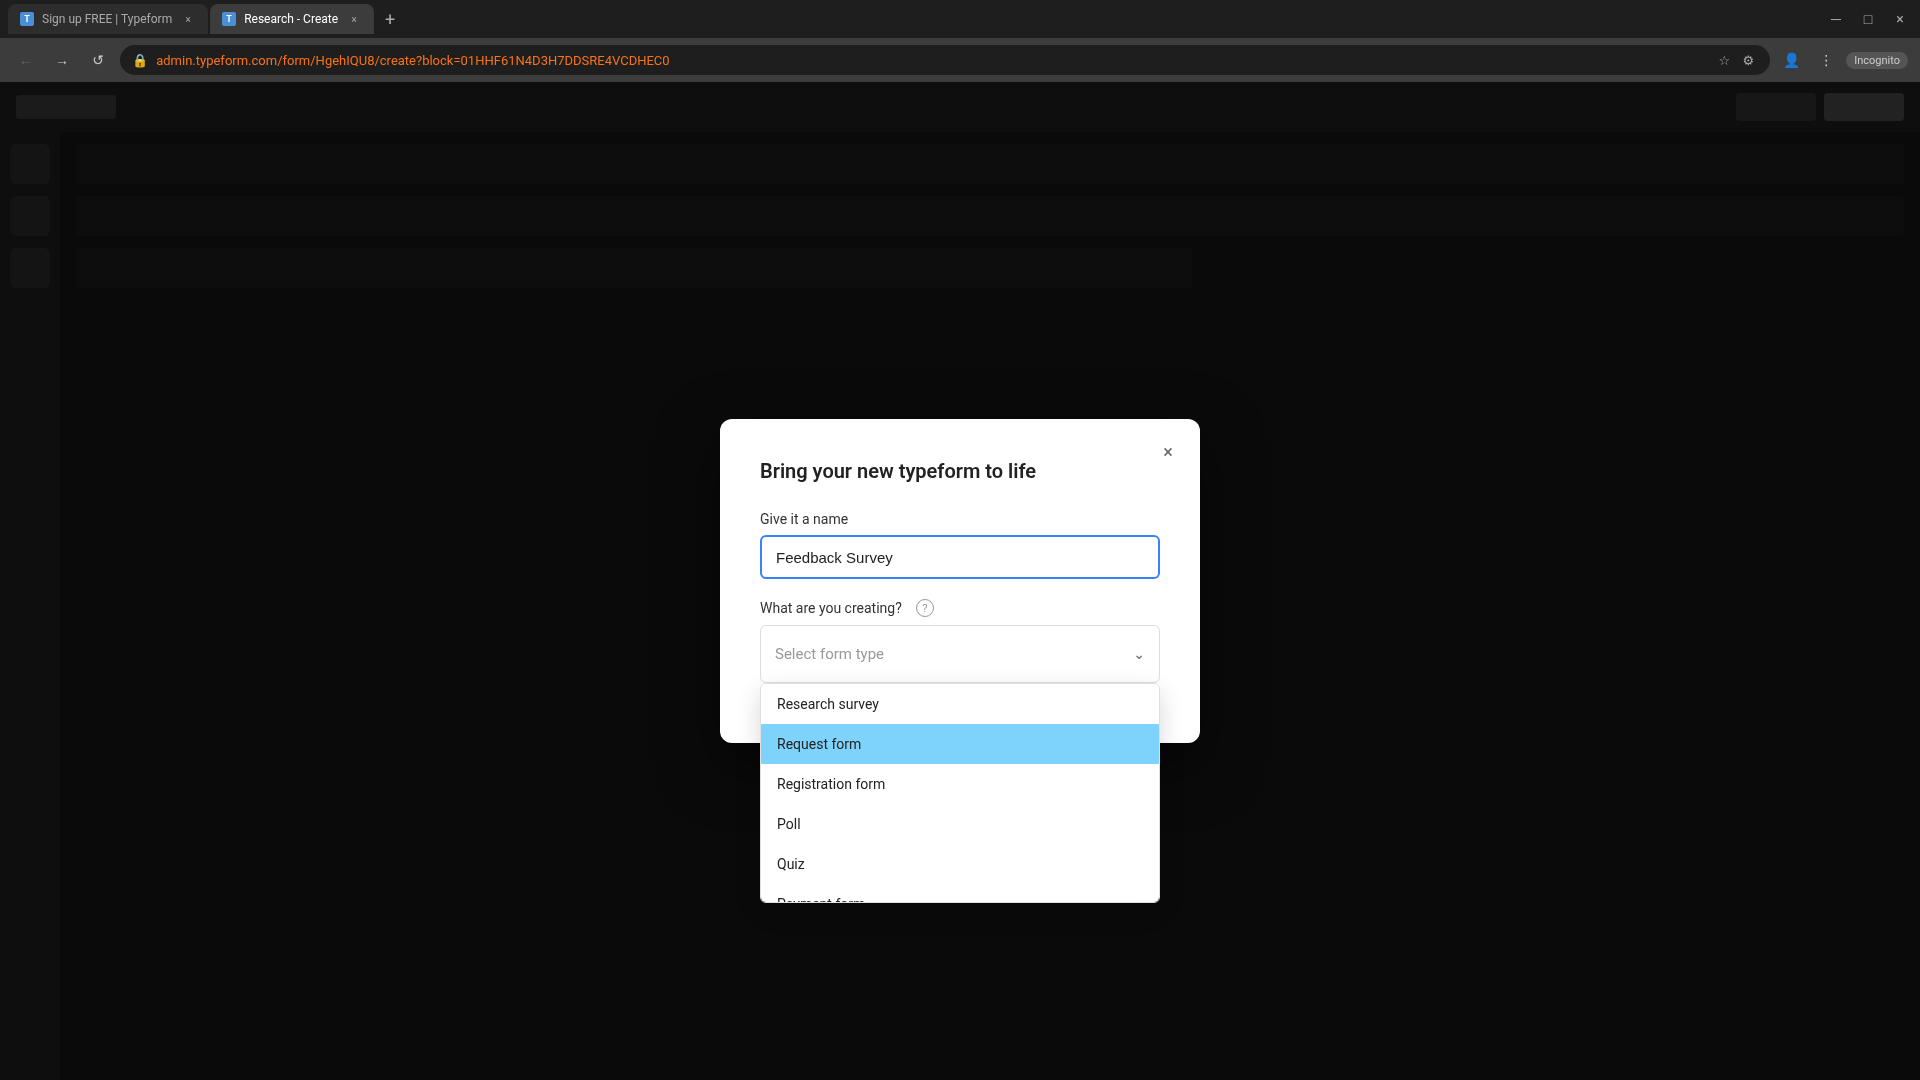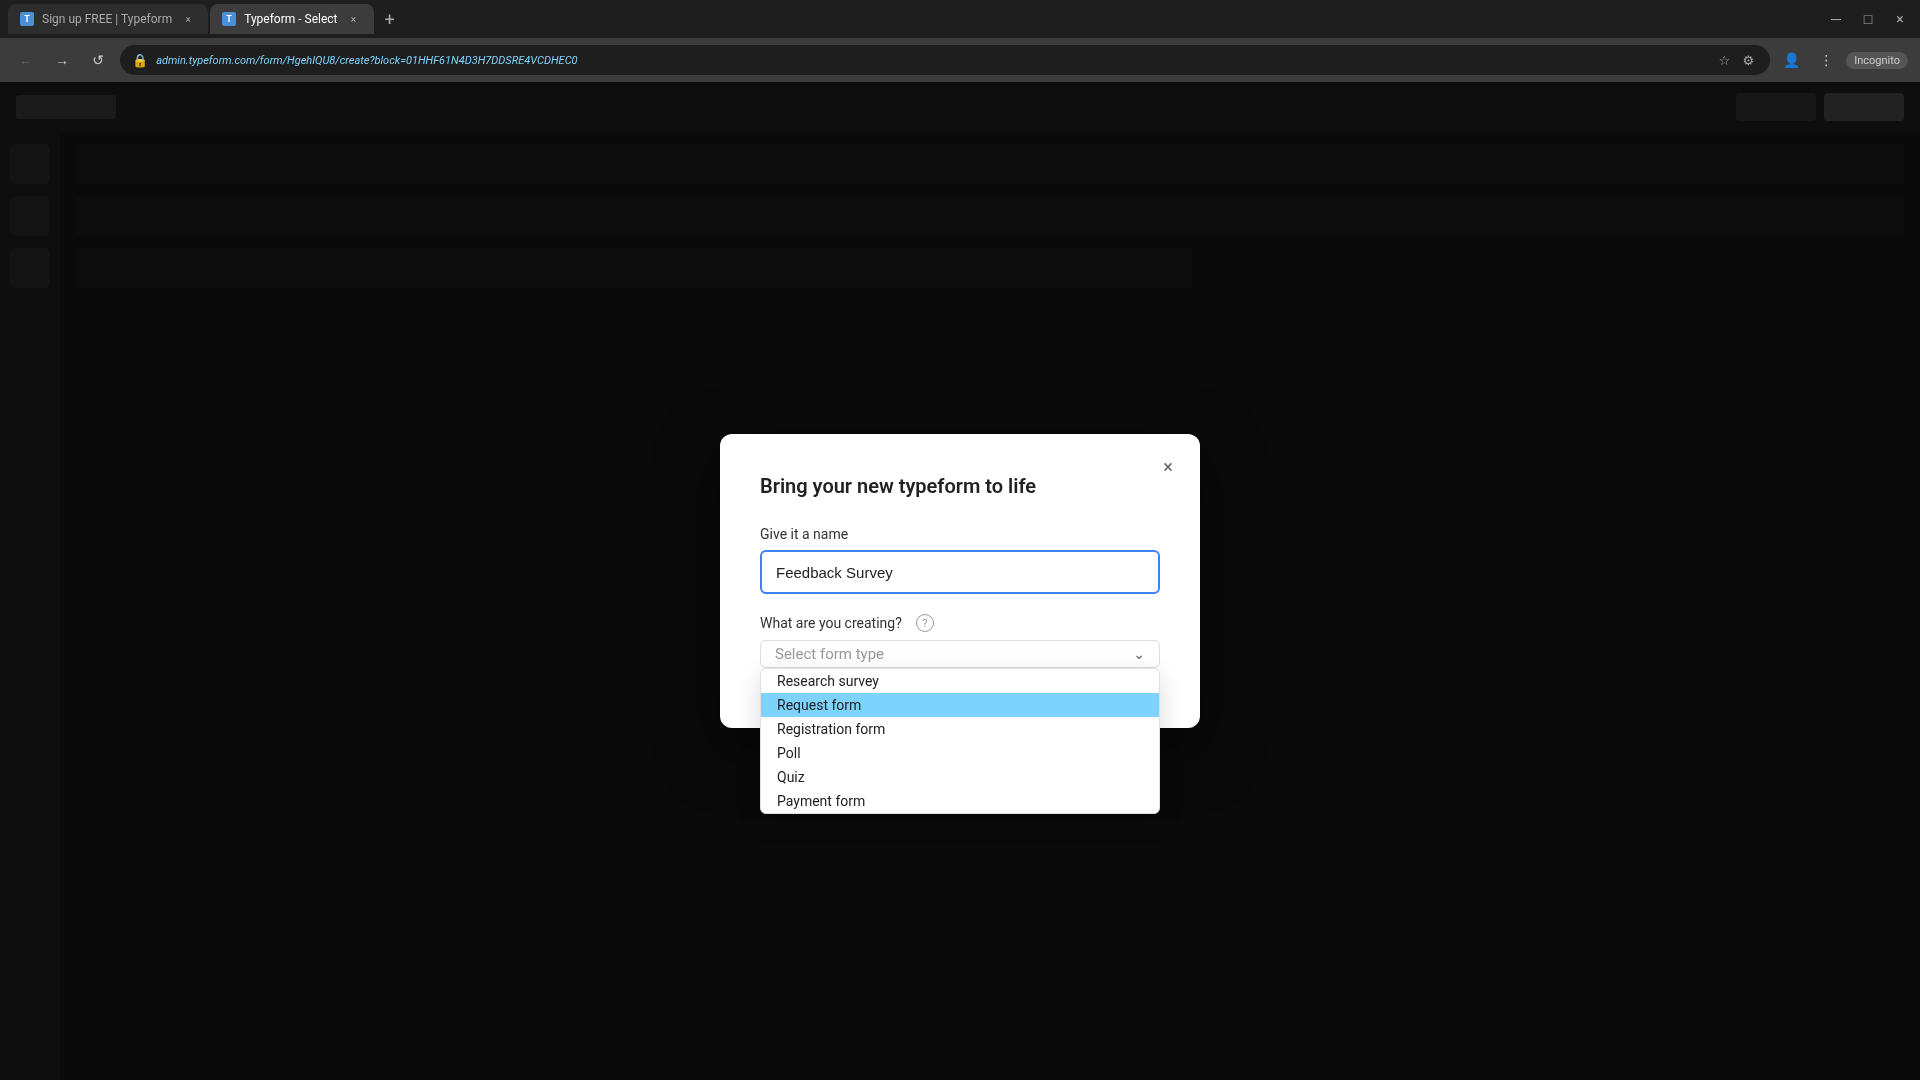--- a/index.html
+++ b/index.html
@@ -143,23 +143,22 @@
       display: flex;
       align-items: center;
       padding: 0 12px;
       gap: 8px;
       color: #ccc;
       font-size: 13px;
     }
 
     .address-text {
       flex: 1;
-      color: #7dd3fc;
-      font-size: 11px;
-      font-style: italic;
+      color: #f97316;
+      font-size: 13px;
     }
 
     .address-icons {
       display: flex;
       gap: 4px;
       align-items: center;
     }
 
     .addr-icon {
       width: 20px;
@@ -345,21 +344,21 @@
       font-size: 11px;
       cursor: pointer;
     }
 
     .select-wrapper {
       position: relative;
     }
 
     .select-trigger {
       width: 100%;
-      height: 28px;
+      height: 58px;
       border: 1.5px solid #ddd;
       border-radius: 6px;
       padding: 0 14px;
       font-size: 15px;
       color: #999;
       background: #fff;
       display: flex;
       align-items: center;
       cursor: pointer;
       justify-content: space-between;
@@ -379,21 +378,21 @@
       background: #fff;
       border: 1px solid #e0e0e0;
       border-radius: 6px;
       box-shadow: 0 8px 24px rgba(0,0,0,0.15);
       z-index: 100;
       max-height: 220px;
       overflow-y: auto;
     }
 
     .dropdown-item {
-      padding: 4px 16px;
+      padding: 12px 16px;
       font-size: 14px;
       color: #222;
       cursor: pointer;
       display: flex;
       align-items: center;
     }
 
     .dropdown-item.hovered {
       background: #7dd3fc;
     }
@@ -452,21 +451,21 @@
   <div class="tab-bar">
 
     <div class="tab inactive">
       <div class="tab-favicon" style="background:#4a90d9; color:white; font-size:9px; display:flex; align-items:center; justify-content:center; font-weight:bold;">T</div>
       <span class="tab-label">Sign up FREE | Typeform</span>
       <span class="tab-close">×</span>
     </div>
 
     <div class="tab active">
       <div class="tab-favicon" style="background:#4a90d9; color:white; font-size:9px; display:flex; align-items:center; justify-content:center; font-weight:bold;">T</div>
-      <span class="tab-label">Typeform - Select</span>
+      <span class="tab-label">Research - Create</span>
       <span class="tab-close">×</span>
     </div>
     <div class="new-tab-btn">+</div>
     <div class="window-controls">
       <div class="win-btn">─</div>
       <div class="win-btn">□</div>
       <div class="win-btn">×</div>
     </div>
   </div>
 

